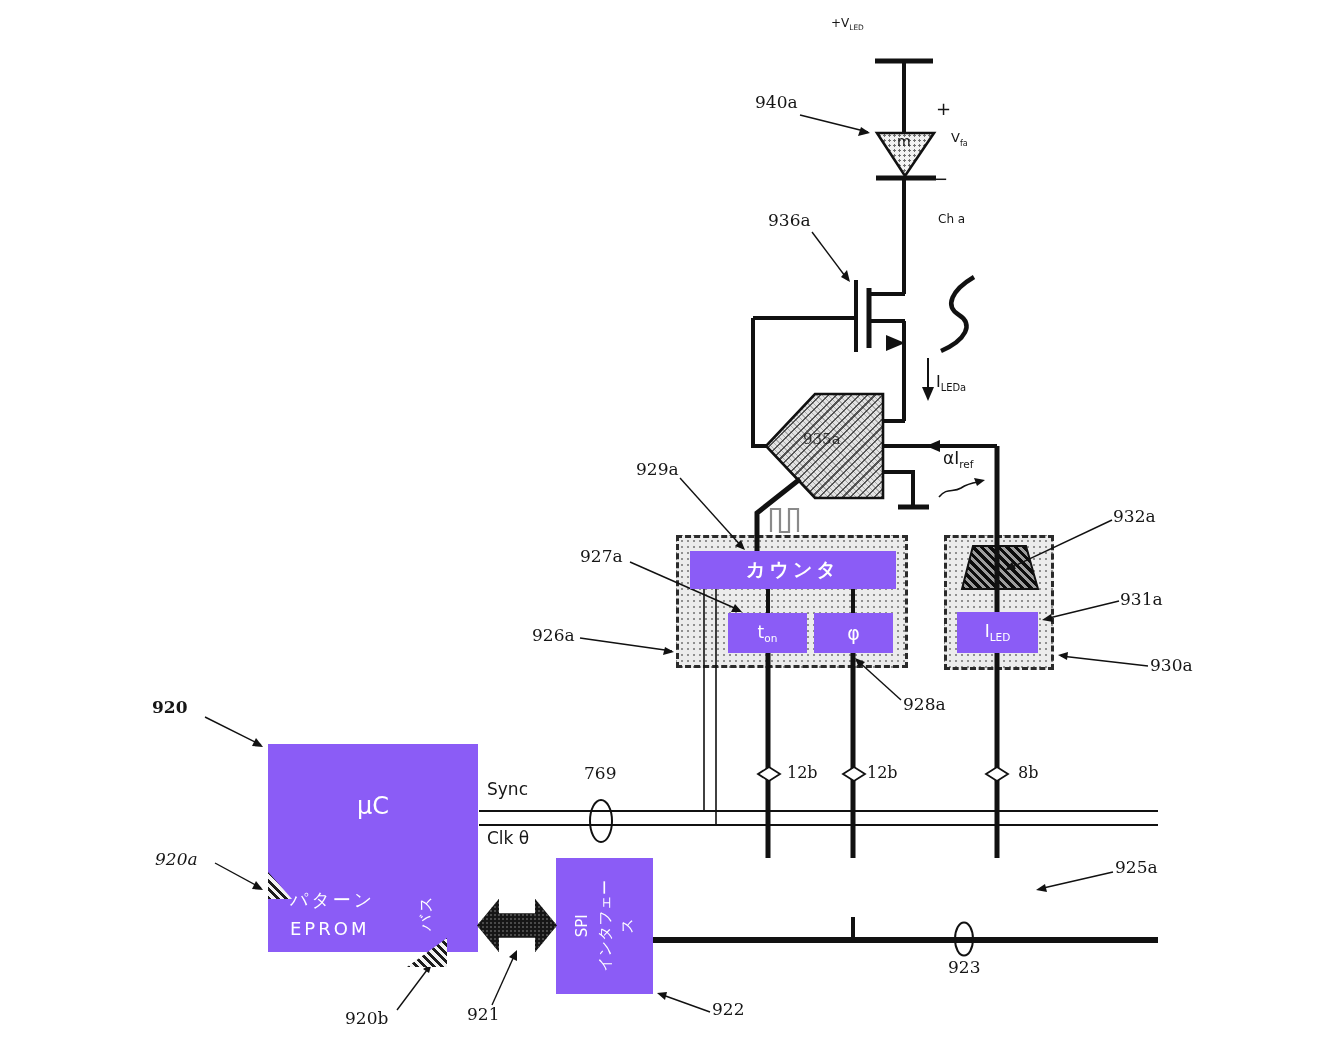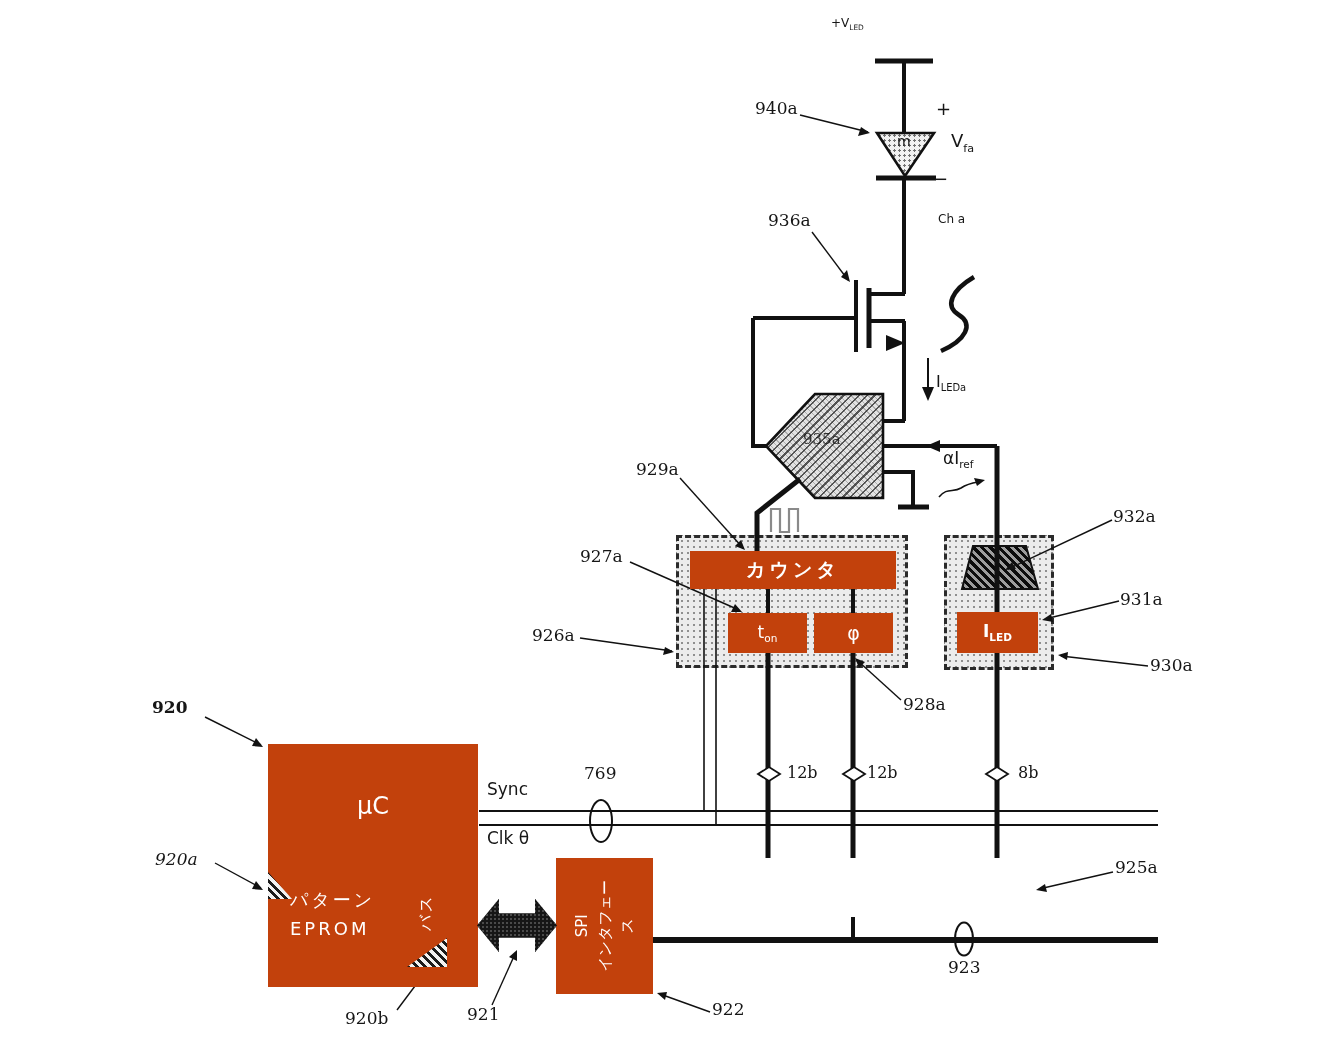--- a/index.html
+++ b/index.html
@@ -7,21 +7,21 @@
           font-family:"DejaVu Sans",sans-serif;color:#111;}
   #canvas svg{position:absolute;left:0;top:0;z-index:2;}
   .fill{position:absolute;z-index:1;}
   .stipple{background-color:#ececec;background-image:radial-gradient(#8f8f8f 1px,transparent 1.3px);background-size:6px 6px;}
   .dashedbox{position:absolute;z-index:1;border:3px dashed #2b2b2b;box-sizing:border-box;}
   .dots{background-color:#f1f1f1;background-image:radial-gradient(#6f6f6f 1px,transparent 1.2px);background-size:5px 5px;}
   .hatch{background:repeating-linear-gradient(135deg,rgba(40,40,40,.75) 0 1.6px,transparent 1.6px 5.5px),
                    repeating-linear-gradient(45deg,rgba(120,120,120,.5) 0 1px,transparent 1px 4px),#e2e2e2;}
   .hatchdark{background:repeating-linear-gradient(45deg,#0c0c0c 0 3px,#9d9d9d 3px 6px);}
   .stripes{background:repeating-linear-gradient(45deg,#1c1c1c 0 2.6px,#f2f2f2 2.6px 6px);}
-  .blackbox{position:absolute;z-index:3;background:#c2410c;color:#fff;display:flex;align-items:center;justify-content:center;box-sizing:border-box;}
+  .blackbox{position:absolute;z-index:3;background:#8b5cf6;color:#fff;display:flex;align-items:center;justify-content:center;box-sizing:border-box;}
   .lbl{position:absolute;z-index:4;white-space:nowrap;}
   .ref{font-family:"DejaVu Serif",serif;font-size:17px;color:#161616;}
   .sig{font-size:17px;color:#161616;}
   sub{font-size:.62em;}
   .rot{transform:rotate(-90deg);}
 </style>
 </head>
 <body>
 
 <div id="canvas">
@@ -128,49 +128,49 @@
 
   <div class="blackbox" style="left:690px;top:551px;width:206px;height:38px;font-size:19px;font-weight:bold;letter-spacing:4px;">
     <span>カウンタ</span>
   </div>
   <div class="blackbox" style="left:728px;top:613px;width:79px;height:40px;font-size:17px;">
     <span><span>t</span><sub>on</sub></span>
   </div>
   <div class="blackbox" style="left:814px;top:613px;width:79px;height:40px;font-size:19px;">
     <span>φ</span>
   </div>
-  <div class="blackbox" style="left:957px;top:612px;width:81px;height:41px;font-size:17px;font-weight:bold;">
+  <div class="blackbox" style="left:957px;top:612px;width:81px;height:41px;font-size:17px;font-weight:normal;">
     <span><span>I</span><sub>LED</sub></span>
   </div>
   <div class="blackbox" style="left:556px;top:858px;width:97px;height:136px;">
     <div class="rot" style="text-align:center;font-size:15px;line-height:1.5;">
       <div>SPI</div>
         <div>インタフェース</div>
     </div>
   </div>
-  <div class="blackbox" style="left:268px;top:744px;width:210px;height:243px;display:block;">
+  <div class="blackbox" style="left:268px;top:744px;width:210px;height:208px;display:block;">
     <div style="position:absolute;left:0;right:0;top:48px;text-align:center;font-size:24px;">μC</div>
     <div style="position:absolute;left:22px;top:142px;font-size:18px;letter-spacing:3px;line-height:1.6;">
       <div>パターン</div>
         <div>EPROM</div>
     </div>
     <div class="rot" style="position:absolute;left:140px;top:158px;font-size:16px;letter-spacing:2px;">バス</div>
   </div>
 
   <div class="fill stripes" style="left:268px;top:872px;width:24px;height:27px;clip-path:polygon(0 0,100% 100%,0 100%);z-index:4;"></div>
   <div class="fill stripes" style="left:407px;top:938px;width:40px;height:29px;clip-path:polygon(100% 0,100% 100%,0 100%);z-index:4;"></div>
   <div class="fill" style="left:477px;top:893px;width:80px;height:65px;z-index:3;
               background-color:#161616;background-image:radial-gradient(#4a4a4a 1px,transparent 1.2px);background-size:4px 4px;
               clip-path:polygon(0 50%,27.5% 9%,27.5% 31%,72.5% 31%,72.5% 9%,100% 50%,72.5% 91%,72.5% 69%,27.5% 69%,27.5% 91%);"></div>
 
   <div class="lbl sig" style="left:831px;top:16px;font-size:12px;">
     <span>+V</span><sub>LED</sub></div>
-  <div class="lbl ref" style="left:755px;top:98px;">940a</div>
+  <div class="lbl ref" style="left:755px;top:92px;">940a</div>
   <div class="lbl sig" style="left:936px;top:98px;font-size:18px;">+</div>
-  <div class="lbl sig" style="left:951px;top:130px;font-size:18px;">
+  <div class="lbl sig" style="left:951px;top:130px;font-size:13px;">
     <span>V</span><sub>fa</sub></div>
   <div class="lbl sig" style="left:933px;top:168px;font-size:18px;">−</div>
   <div class="lbl sig" style="left:897px;top:133px;font-size:14px;z-index:4;">m</div>
   <div class="lbl sig" style="left:938px;top:212px;font-size:12px;">Ch a</div>
   <div class="lbl ref" style="left:768px;top:210px;">936a</div>
   <div class="lbl sig" style="left:936px;top:360px;font-size:16px;margin-top:12px;">
     <span>I</span><sub>LEDa</sub></div>
   <div class="lbl ref" style="left:803px;top:430px;font-size:15px;opacity:.85;">935a</div>
   <div class="lbl sig" style="left:943px;top:448px;font-size:17px;">
     <span>αI</span><sub>ref</sub></div>

